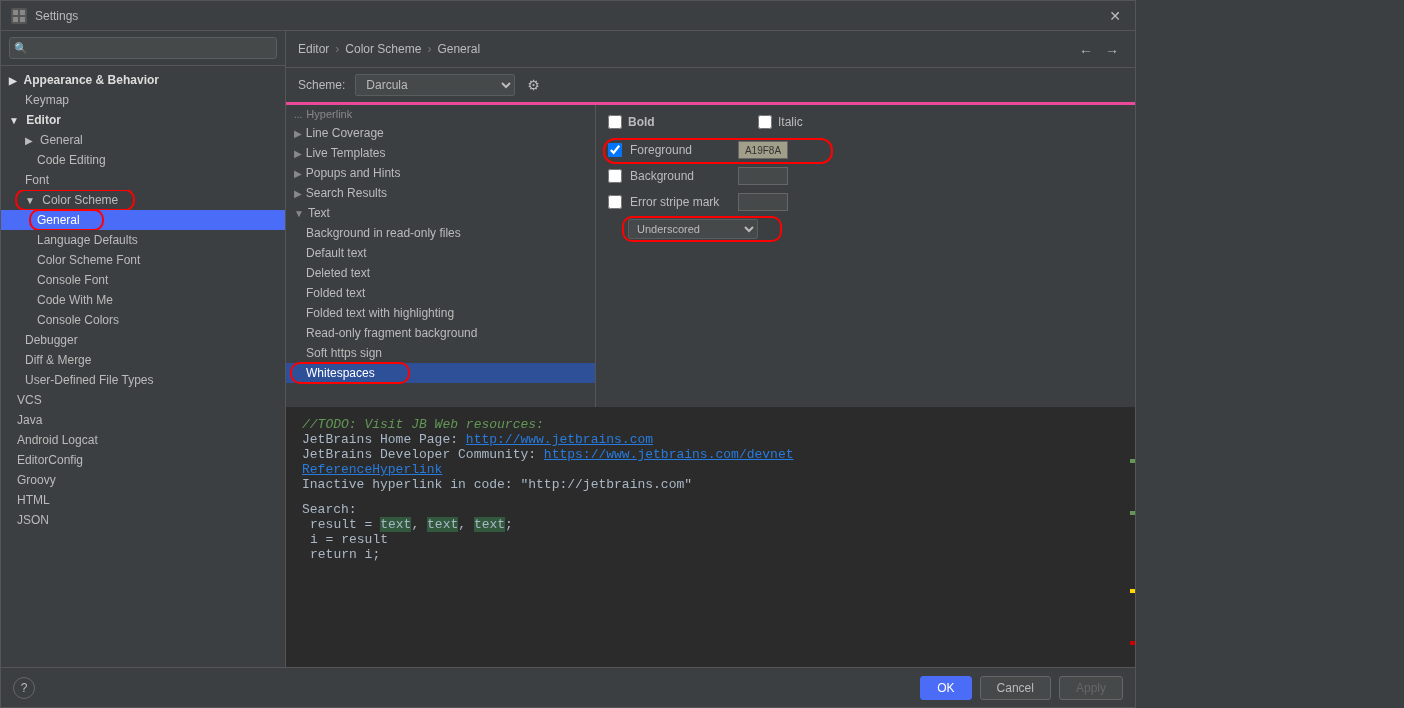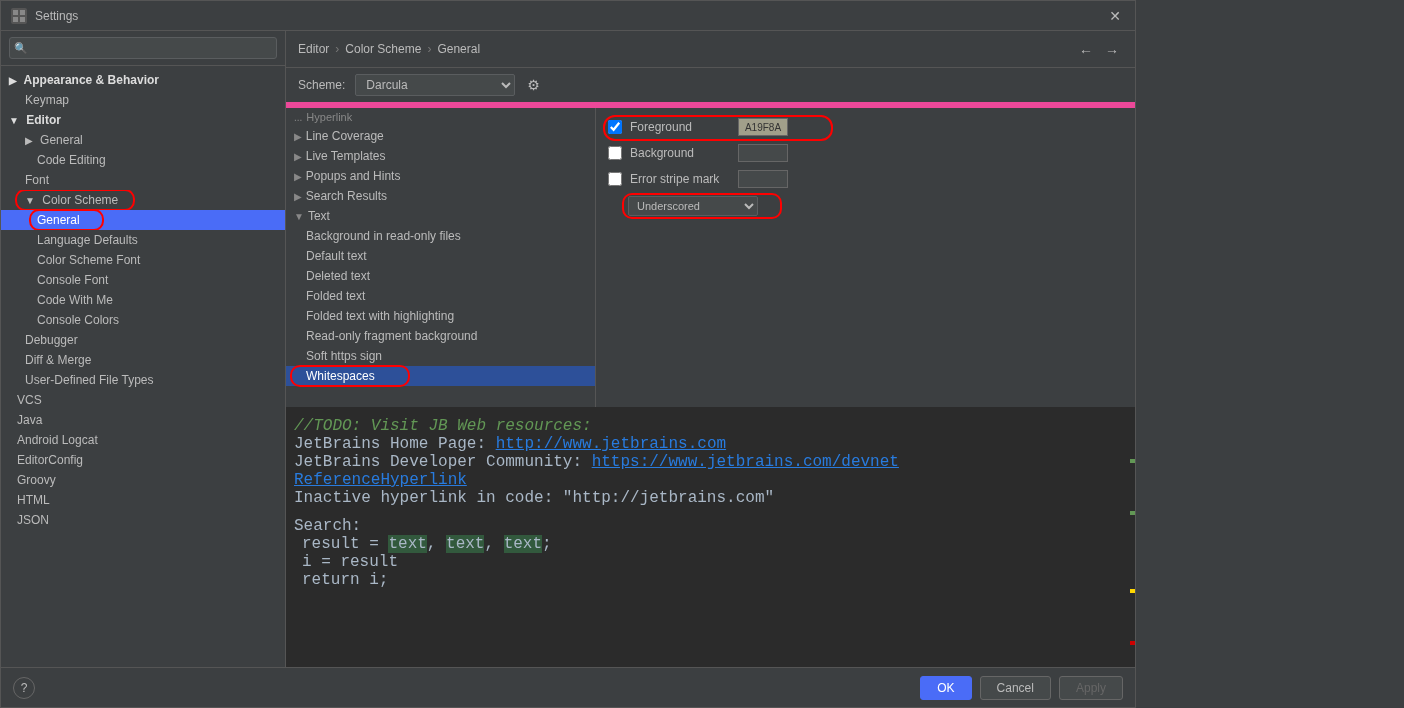--- a/index.html
+++ b/index.html
@@ -175,21 +175,21 @@
       font-size: 14px;
       padding: 2px 4px;
     }
 
     .scheme-bar {
       background: #3c3f41;
       padding: 6px 12px;
       display: flex;
       align-items: center;
       gap: 10px;
-      border-bottom: 6px solid #ec4899;
+      border-bottom: 3px solid #ec4899;
       flex-shrink: 0;
     }
 
     .scheme-label { color: #bbbbbb; font-size: 12px; }
 
     .scheme-select {
       background: #45494a;
       border: 1px solid #5a5d5f;
       color: #bbbbbb;
       padding: 2px 6px;
@@ -303,24 +303,24 @@
       display: flex;
       align-items: center;
       gap: 30px;
       margin-bottom: 4px;
     }
 
     
     .preview-area {
       flex: 1;
       background: #2b2b2b;
-      padding: 10px 8px;
+      padding: 10px 16px;
       overflow: auto;
       font-family: "Courier New", monospace;
-      font-size: 16px;
+      font-size: 13px;
       color: #a9b7c6;
     }
 
     .preview-comment { color: #629755; font-style: italic; }
     .preview-normal { color: #a9b7c6; }
     .preview-link { color: #287bde; text-decoration: underline; }
     .preview-search-match { background: #32593d; }
 
     
     .scroll-indicators {
@@ -602,20 +602,30 @@
 
           <div class="tree-item indent1 selected" style="position:relative;">
             <span>Whitespaces</span>
 
             <span style="position:absolute;left:4px;top:-1px;width:120px;height:22px;border:2px solid red;border-radius:10px;pointer-events:none;"></span>
           </div>
         </div>
 
         <div class="properties-panel">
 
+          <div class="prop-header-row">
+            <div class="checkbox-label-row">
+              <input type="checkbox" class="prop-checkbox" style="">
+              <span class="prop-label prop-bold">Bold</span>
+            </div>
+            <div class="checkbox-label-row">
+              <input type="checkbox" class="prop-checkbox" style="">
+              <span class="prop-label">Italic</span>
+            </div>
+          </div>
 
           <div class="prop-row" style="position:relative;">
             <input type="checkbox" class="prop-checkbox" checked="" style="">
             <span class="prop-label">Foreground</span>
             <div class="color-box" style="display:flex;align-items:center;justify-content:center;">
               <span style="font-size:10px;color:#333;">A19F8A</span>
             </div>
 
             <span style="position:absolute;left:-5px;top:-3px;width:230px;height:26px;border:2px solid red;border-radius:12px;pointer-events:none;"></span>
           </div>

